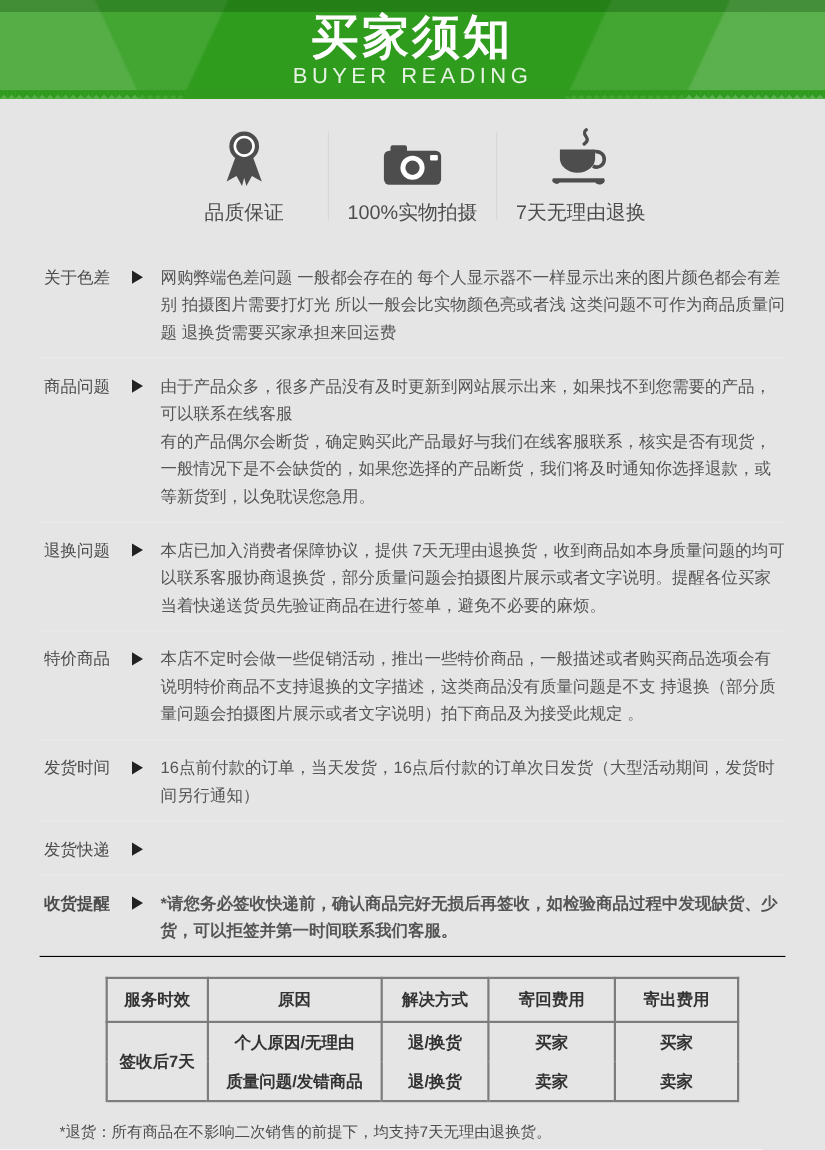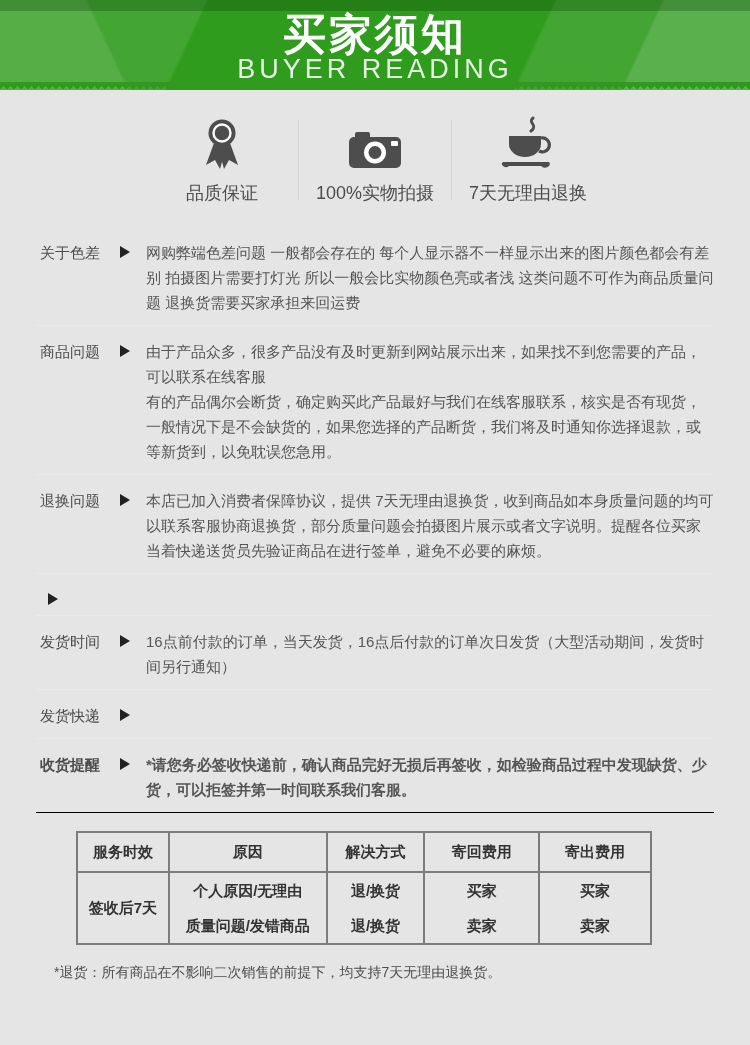--- a/index.html
+++ b/index.html
@@ -13,21 +13,21 @@
     height: 90px;
     text-align: center;
     background:
       linear-gradient(to bottom, rgba(0,45,0,.25) 0 11px, rgba(0,45,0,0) 11px),
       linear-gradient(295deg, rgba(255,255,255,.13) 0 16%, rgba(255,255,255,0) 16.4%),
       linear-gradient(65deg,  rgba(255,255,255,.10) 0 16%, rgba(255,255,255,0) 16.4%),
       linear-gradient(115deg, rgba(255,255,255,.09) 26%, rgba(255,255,255,0) 26.4% 70%, rgba(255,255,255,.09) 70.4%),
       #309c1e;
   }
   .header-title { padding-top: 11px; font-size: 43px; line-height: 46px; font-weight: bold; color: #ffffff; letter-spacing: 3px; }
-  .header-subtitle { font-size: 27px; line-height: 24px; color: rgba(255,255,255,.88); letter-spacing: 4px; }
+  .header-subtitle { font-size: 20px; line-height: 24px; color: rgba(255,255,255,.88); letter-spacing: 4px; }
   .zigzag {
     position: absolute; left: 0; right: 0; bottom: 0; height: 8px;
     background-image:
       linear-gradient(to bottom right, #2f9a1e 50%, rgba(0,0,0,0) 50.5%),
       linear-gradient(to bottom left,  #2f9a1e 50%, rgba(0,0,0,0) 50.5%);
     background-size: 7px 8px;
     background-position: 0 0, 7px 0;
     background-repeat: repeat-x;
   }
 
@@ -42,21 +42,21 @@
   .sections { padding: 6px 0 0 0; }
   .section { display: flex; margin: 2px 36px; padding: 11px 0 10px; border-bottom: 1px solid #eaeaea; }
   .section:last-child { border-bottom: 1px solid #000000; font-weight: bold; }
   .section-label { flex: none; width: 68px; font-size: 15px; line-height: 25px; color: #4c4c4c; margin-left: 4px; }
   .section-arrow { flex: none; width: 0; height: 0; margin: 6px 16px 0 12px;
     border-left: 10px solid #222; border-top: 6.5px solid transparent; border-bottom: 6.5px solid transparent; }
   .section-body { flex: 1; }
   .section-body p { margin: 0; font-size: 15px; line-height: 25px; color: #555; }
 
   
-  .service-table { margin: 18px 0 0 76px; width: 576px; border-collapse: collapse; table-layout: fixed; }
+  .service-table { margin: 18px 0 0 96px; width: 576px; border-collapse: collapse; table-layout: fixed; }
   .service-table, .service-table th { border: 2px solid #7c7c7c; }
   .service-table th { height: 40px; font-size: 15px; font-weight: bold; color: #333; text-align: center; }
   .service-table td { border-left: 2px solid #7c7c7c; border-right: 2px solid #7c7c7c; border-top: 0; border-bottom: 0;
     height: 36px; font-size: 15px; font-weight: bold; color: #333; text-align: center; }
   .col-1 { width: 16%; } .col-2 { width: 27.5%; } .col-3 { width: 17%; } .col-4 { width: 20%; } .col-5 { width: 19.5%; }
   .service-table tr.row-a td { padding-top: 2px; }
   .service-table tr.row-b td { padding-bottom: 0; }
 
   
   .footnotes { margin: 14px 0 0 54px; }
@@ -139,21 +139,25 @@
 
     <div class="section">
       <div class="section-label">退换问题</div>
       <div class="section-arrow"></div>
       <div class="section-body">
         <p>本店已加入消费者保障协议，提供 7天无理由退换货，收到商品如本身质量问题的均可以联系客服协商退换货，部分质量问题会拍摄图片展示或者文字说明。提醒各位买家当着快递送货员先验证商品在进行签单，避免不必要的麻烦。</p>
       </div>
     </div>
 
     <div class="section">
-      <div class="section-arrow"></div>
+      <div class="section-label">特价商品</div>
+      <div class="section-arrow"></div>
+      <div class="section-body">
+        <p>本店不定时会做一些促销活动，推出一些特价商品，一般描述或者购买商品选项会有说明特价商品不支持退换的文字描述，这类商品没有质量问题是不支 持退换（部分质量问题会拍摄图片展示或者文字说明）拍下商品及为接受此规定 。</p>
+      </div>
     </div>
 
     <div class="section">
       <div class="section-label">发货时间</div>
       <div class="section-arrow"></div>
       <div class="section-body">
         <p>16点前付款的订单，当天发货，16点后付款的订单次日发货（大型活动期间，发货时间另行通知）</p>
       </div>
     </div>
 

